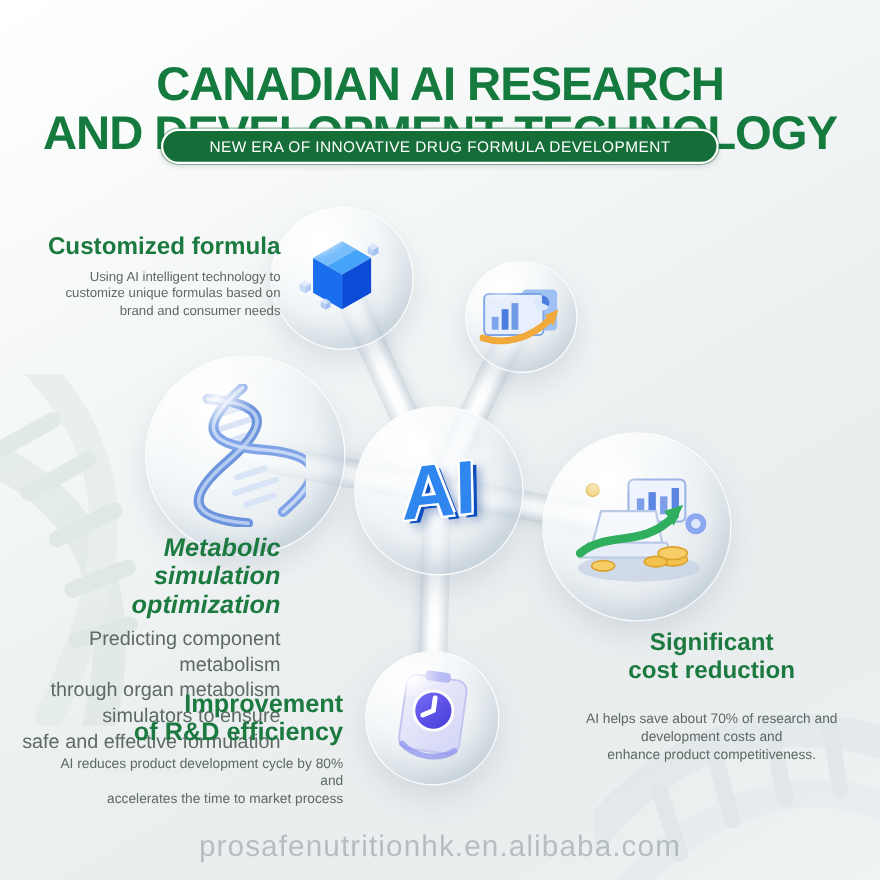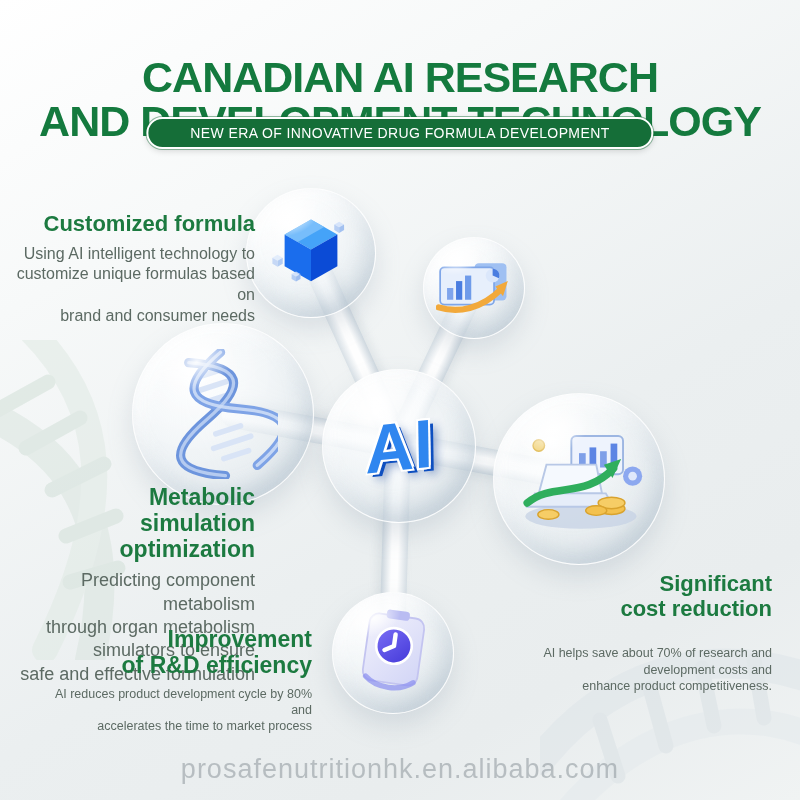--- a/index.html
+++ b/index.html
@@ -49,29 +49,29 @@
   .b-clock{left:332px;top:592px;width:120px;height:120px;}
 
   .ai-text{font-size:68px;font-weight:bold;color:#2f86ef;
     transform:rotate(-6deg) skewX(-5deg);
     text-shadow:-2px -2px 0 #ffffff,2px -2px 0 #ffffff,-2px 2px 0 #ffffff,2px 2px 0 #ffffff,
       5px 4px 0 #0e4fc0,8px 7px 10px rgba(13,60,150,.45);}
 
   
   .feature{position:absolute;z-index:3;}
   .f-heading{margin:0;color:#1c7a40;font-weight:bold;font-size:22px;line-height:1.12;white-space:pre-line;}
-  .f-body{margin:7px 0 0 0;color:#5c6a63;font-size:16px;line-height:1.3;white-space:pre-line;}
+  .f-body{margin:7px 0 0 0;color:#5c6a63;font-size:12px;line-height:1.3;white-space:pre-line;}
   .f-customized{left:15px;top:200px;width:240px;text-align:right;margin-top:12px;}
   .f-intelligent{left:535px;top:246px;width:258px;text-align:left;}
   .f-intelligent .f-heading{font-size:21px;}
   .f-intelligent .f-body{font-size:11.5px;}
   .f-metabolic{left:0px;top:485px;width:255px;text-align:right;}
-  .f-metabolic .f-heading{font-size:23px;}
+  .f-metabolic .f-heading{font-size:23px;font-style:italic;}
   .f-metabolic .f-body{font-size:18px;}
-  .f-significant{left:522px;top:572px;width:250px;text-align:right;}
+  .f-significant{left:522px;top:572px;width:250px;text-align:center;}
   .f-significant .f-body{font-size:12.5px;margin-top:24px;}
   .f-improvement{left:50px;top:627px;width:262px;text-align:right;}
   .f-improvement .f-heading{font-size:23px;}
   .f-improvement .f-body{font-size:12.5px;}
 
   .footer-paragraph{position:absolute;left:10px;top:739px;width:780px;z-index:3;
     text-align:center;color:#2e7d4c;font-size:16px;line-height:1.55;white-space:pre-line;margin:0;}
   .watermark{position:absolute;left:0;top:754px;width:800px;z-index:4;text-align:center;
     color:rgba(140,150,155,.55);font-size:27px;letter-spacing:1px;}
 </style>

